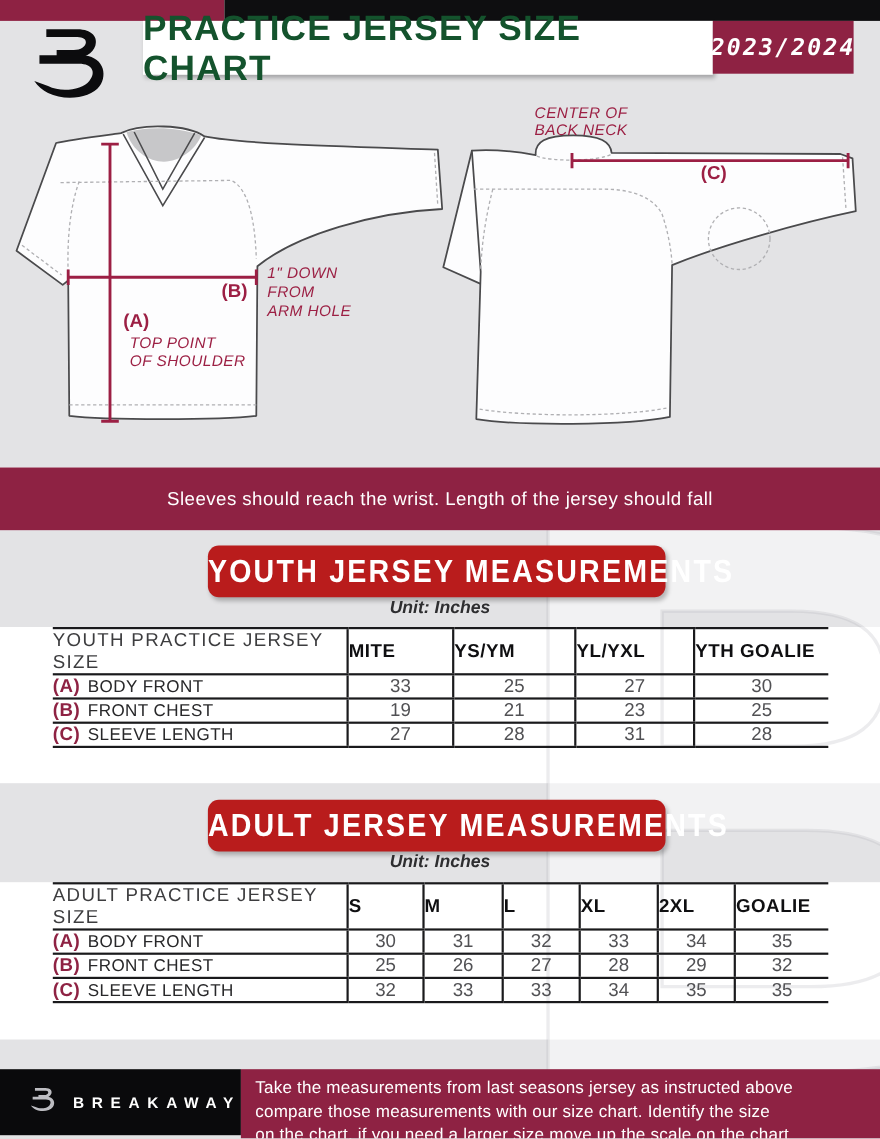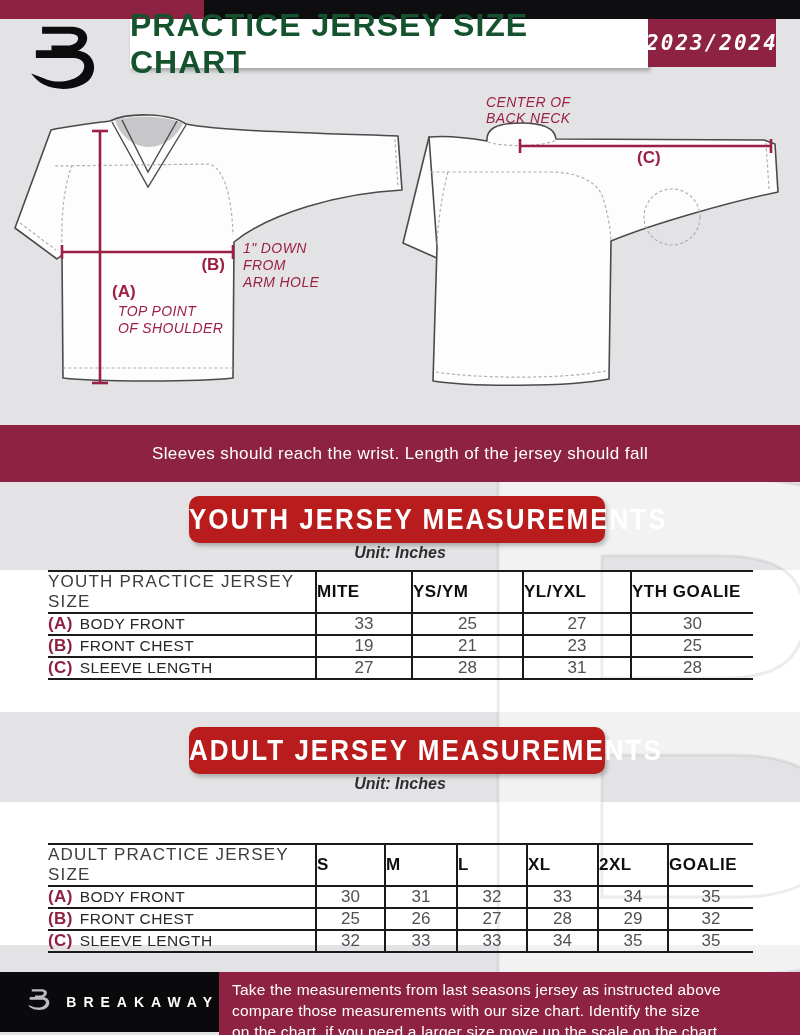--- a/index.html
+++ b/index.html
@@ -70,21 +70,21 @@
     color:#fff; font-size:26px; font-weight:bold; letter-spacing:2px;
     transform:scaleY(1.12); display:inline-block; white-space:nowrap;
   }
   #youth-box { top:496px; } #adult-box { top:727px; }
   .unit-line { position:absolute; left:0; width:800px; text-align:center; z-index:3;
     font-style:italic; font-weight:bold; font-size:16px; color:#2E2E30; }
   #youth-unit { top:544px; } #adult-unit { top:775px; }
 
   
   .size-table { position:absolute; left:48px; width:705px; border-collapse:collapse; table-layout:fixed; z-index:3; background:transparent; }
-  #youth-table { top:570px; } #adult-table { top:802px;margin-top:41px; }
+  #youth-table { top:570px; } #adult-table { top:802px; }
   .size-table th, .size-table td { border-bottom:2px solid #1A1A1C; padding:0; }
   .size-table thead th { border-top:2px solid #1A1A1C; }
   .size-table th:not(:first-child), .size-table td:not(:first-child) { border-left:2px solid #1A1A1C; }
   .size-table thead tr { height:40px; }
   .size-table tbody tr { height:16px; }
   .col1-head { text-align:left; padding-left:10px; font-weight:normal; font-size:17px;
     letter-spacing:1.2px; color:#3D3D3F; }
   .size-head { text-align:left; font-weight:bold; font-size:17px; color:#0F0F11; letter-spacing:0.5px; }
   .row-label { text-align:left; padding-left:24px; font-size:15.5px; color:#28282A; letter-spacing:0.4px; }
   .row-label b { color:#8E2243; font-size:17px; margin-right:7px; }

